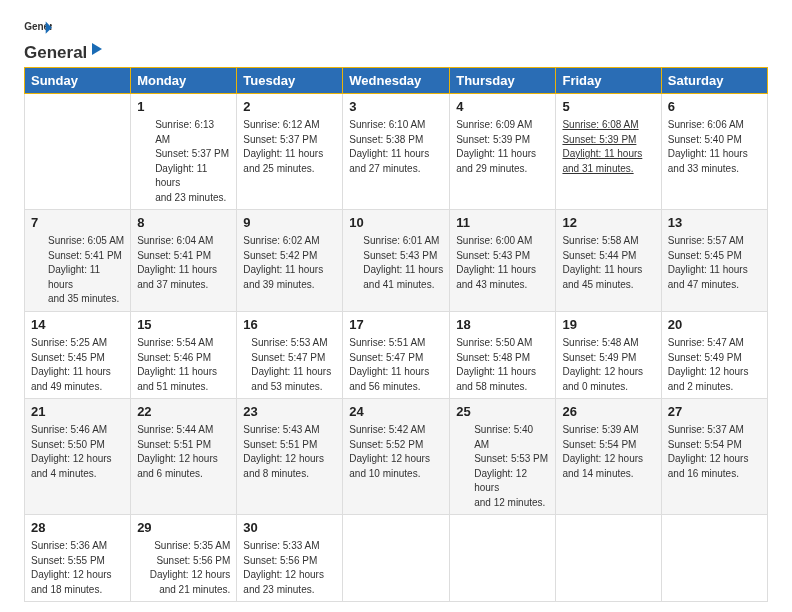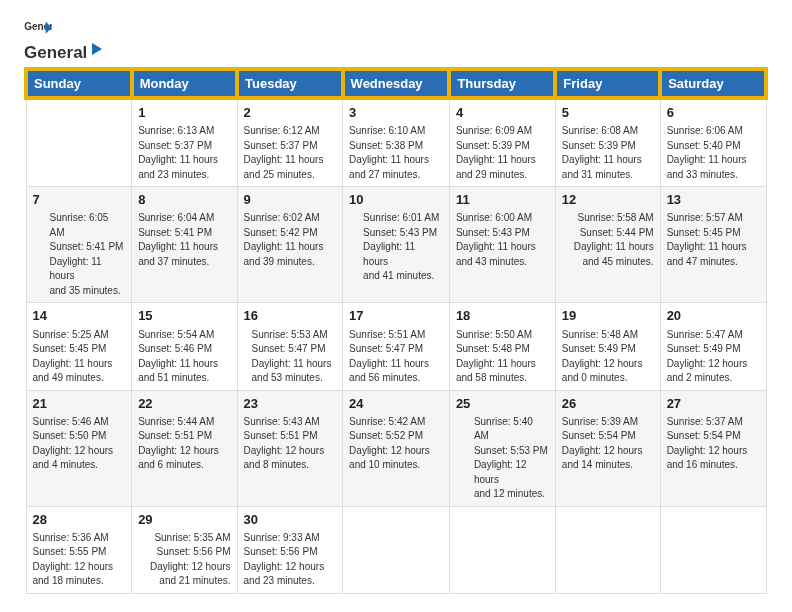--- a/index.html
+++ b/index.html
@@ -48,21 +48,21 @@
       border-collapse: collapse;
       border: 1px solid #ccc;
     }
     .calendar th {
       background-color: #2a6db5;
       color: #fff;
       font-size: 13px;
       font-weight: bold;
       padding: 5px 6px;
       text-align: left;
-      border: 4px solid #eab308;
+      border: 1px solid #eab308;
     }
     .calendar td {
       vertical-align: top;
       border: 1px solid #ddd;
       padding: 4px 6px;
       width: 108px;
       min-height: 80px;
       font-size: 10.5px;
       color: #333;
       line-height: 1.4;
@@ -122,21 +122,21 @@
           <th>Thursday</th>
           <th>Friday</th>
           <th>Saturday</th>
         </tr>
     </thead>
     <tbody id="cal-body">
     <tr>
           <td class="empty-cell"></td>
           <td>
             <span class="day-num">1</span>
-            <div class="day-info" style="white-space: pre-line;">Sunrise: 6:13 AM
+            <div class="day-info" style="white-space: pre-line; margin-left: 18px;">Sunrise: 6:13 AM
 Sunset: 5:37 PM
 Daylight: 11 hours
 and 23 minutes.</div>
           </td>
           <td>
             <span class="day-num">2</span>
             <div class="day-info" style="white-space: pre-line;">Sunrise: 6:12 AM
 Sunset: 5:37 PM
 Daylight: 11 hours
 and 25 minutes.</div>
@@ -150,21 +150,21 @@
           </td>
           <td>
             <span class="day-num">4</span>
             <div class="day-info" style="white-space: pre-line;">Sunrise: 6:09 AM
 Sunset: 5:39 PM
 Daylight: 11 hours
 and 29 minutes.</div>
           </td>
           <td>
             <span class="day-num">5</span>
-            <div class="day-info" style="white-space: pre-line;">Sunrise: 6:08 AM
+            <div class="day-info" style="white-space: pre-line; text-decoration: underline;">Sunrise: 6:08 AM
 Sunset: 5:39 PM
 Daylight: 11 hours
 and 31 minutes.</div>
           </td>
           <td>
             <span class="day-num">6</span>
             <div class="day-info" style="white-space: pre-line;">Sunrise: 6:06 AM
 Sunset: 5:40 PM
 Daylight: 11 hours
 and 33 minutes.</div>
@@ -201,21 +201,21 @@
           </td>
           <td>
             <span class="day-num">11</span>
             <div class="day-info" style="white-space: pre-line;">Sunrise: 6:00 AM
 Sunset: 5:43 PM
 Daylight: 11 hours
 and 43 minutes.</div>
           </td>
           <td>
             <span class="day-num">12</span>
-            <div class="day-info" style="white-space: pre-line; text-align: right;">Sunrise: 5:58 AM
+            <div class="day-info" style="white-space: pre-line;">Sunrise: 5:58 AM
 Sunset: 5:44 PM
 Daylight: 11 hours
 and 45 minutes.</div>
           </td>
           <td>
             <span class="day-num">13</span>
             <div class="day-info" style="white-space: pre-line;">Sunrise: 5:57 AM
 Sunset: 5:45 PM
 Daylight: 11 hours
 and 47 minutes.</div>
@@ -333,21 +333,21 @@
           </td>
           <td>
             <span class="day-num">29</span>
             <div class="day-info" style="white-space: pre-line; text-align: right;">Sunrise: 5:35 AM
 Sunset: 5:56 PM
 Daylight: 12 hours
 and 21 minutes.</div>
           </td>
           <td>
             <span class="day-num">30</span>
-            <div class="day-info" style="white-space: pre-line;">Sunrise: 9:33 AM
+            <div class="day-info" style="white-space: pre-line;">Sunrise: 5:33 AM
 Sunset: 5:56 PM
 Daylight: 12 hours
 and 23 minutes.</div>
           </td>
           <td class="empty-cell"></td>
           <td class="empty-cell"></td>
           <td class="empty-cell"></td>
           <td class="empty-cell"></td>
         </tr>
       </tbody>

